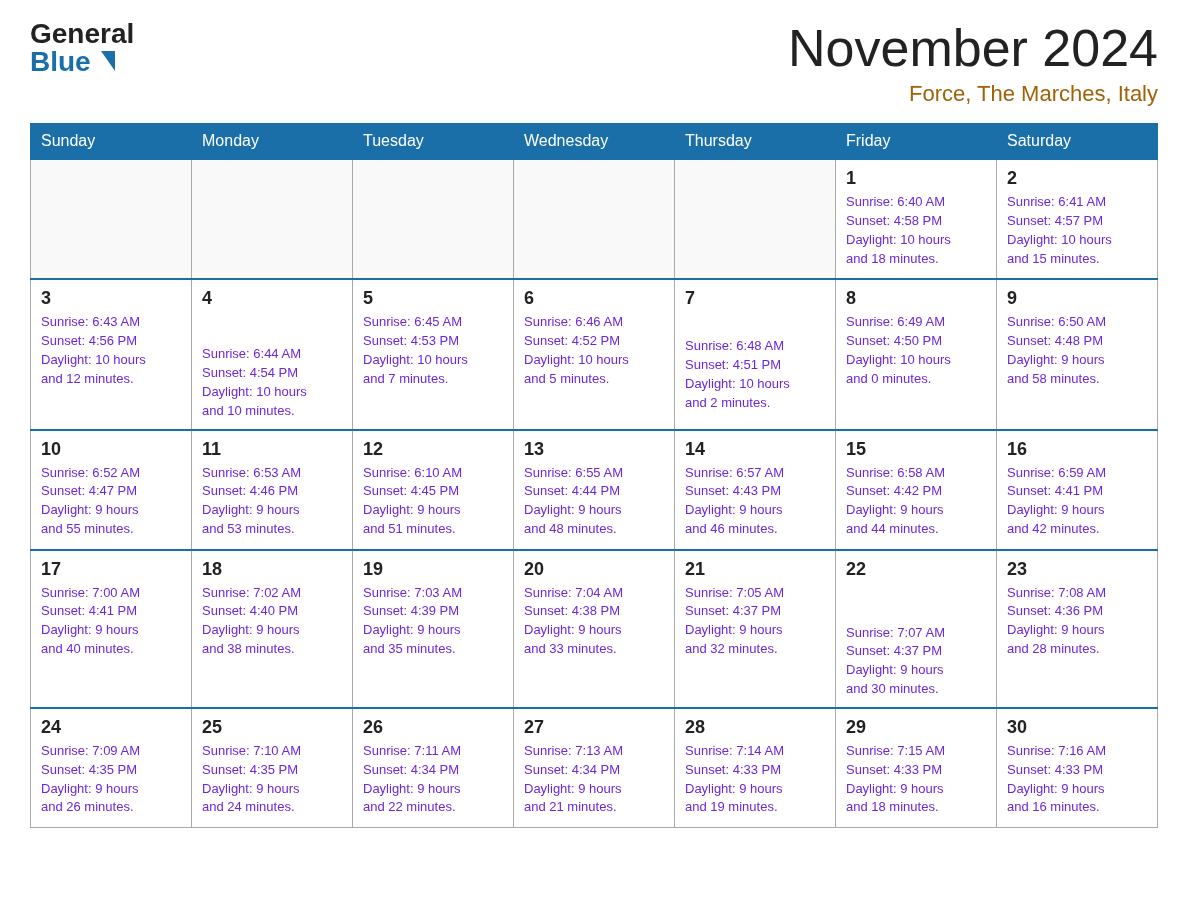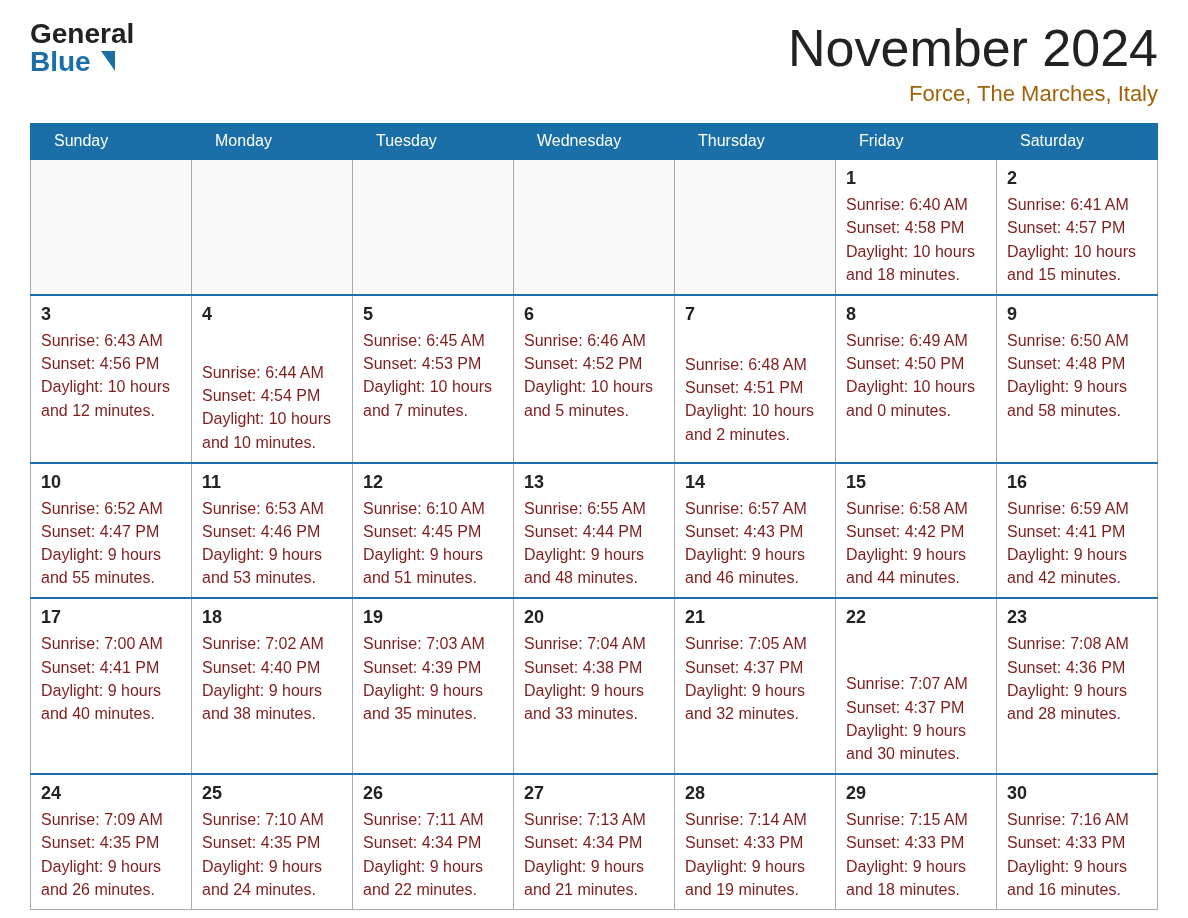--- a/index.html
+++ b/index.html
@@ -64,43 +64,43 @@
     .calendar {
       width: 100%;
       border-collapse: collapse;
       border: 1px solid #999;
     }
     .calendar th {
       background: #1a6fa8;
       color: #fff;
       font-size: 16px;
       font-weight: normal;
-      padding: 8px 23px;
+      padding: 8px 10px;
       text-align: left;
       border: 1px solid #1a6fa8;
       margin-left: 46px;
     }
     .calendar td {
       vertical-align: top;
       padding: 8px 10px;
       border: 1px solid #aaa;
       width: 14.28%;
       min-height: 110px;
       height: 120px;
     }
     .day-number {
       font-size: 18px;
       font-weight: bold;
       color: #222;
       display: block;
       margin-bottom: 4px;
     }
     .day-info {
-      font-size: 16px;
-      color: #7f1d1d;
+      font-size: 13px;
+      color: #6d28d9;
       line-height: 1.45;
     }
     .empty-cell {
       background: #f9f9f9;
     }
     .week-row td {
       border-top: 2px solid #1a6fa8;
     }
   </style>
 </head>

